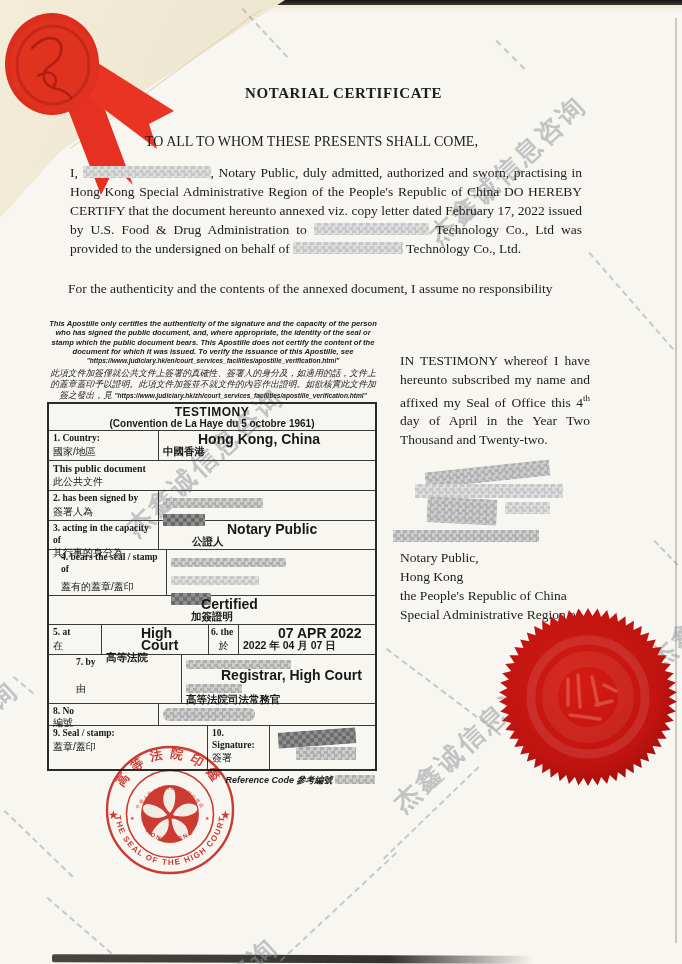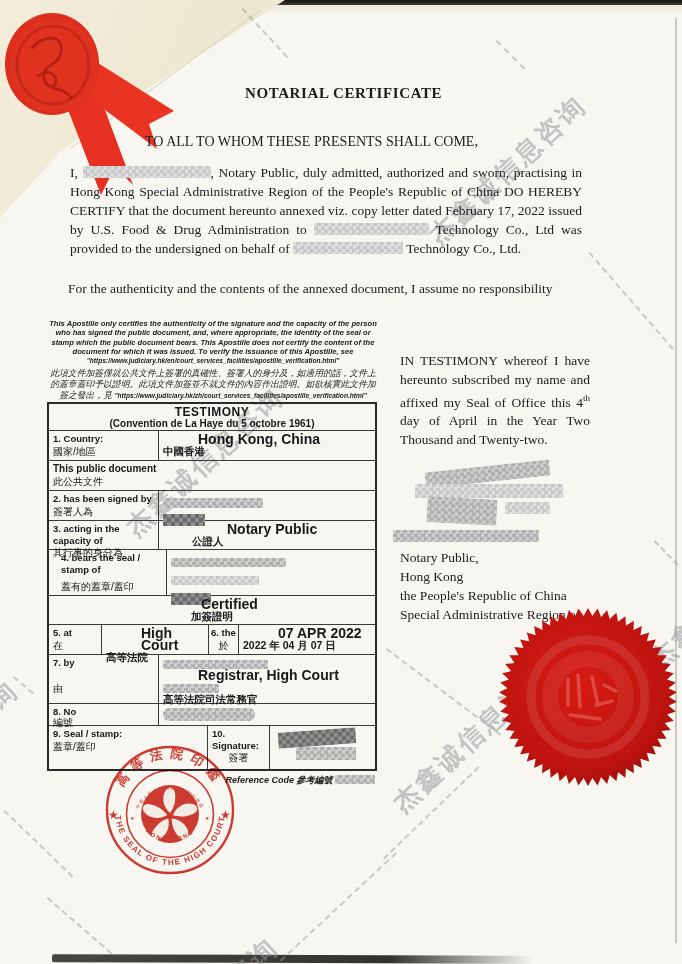--- a/index.html
+++ b/index.html
@@ -33,21 +33,21 @@
       background:repeating-conic-gradient(#c7c7c7 0% 25%,#dedede 0% 50%);background-size:7px 7px;}
   .redact.md{background:repeating-conic-gradient(#afafaf 0% 25%,#cecece 0% 50%);background-size:7px 7px;}
   .redact.dk{background:repeating-conic-gradient(#8f8f8f 0% 25%,#6a6a6a 0% 50%);background-size:8px 8px;}
   
   .aptable{left:47px;top:402px;width:330px;height:369px;border:2px solid #2a2a2a;box-sizing:border-box;
       font-family:"Liberation Sans",sans-serif;color:#17181a;}
   .row{display:flex;border-top:1.5px solid #3a3a3a;box-sizing:border-box;}
   .row:first-child{border-top:none;}
   .cell{box-sizing:border-box;padding:2px 4px;}
   .vline{border-right:1.5px solid #3a3a3a;}
-  .len{font-size:9.5px;font-weight:bold;line-height:11.5px;}
+  .len{font-size:9.5px;font-weight:bold;line-height:11.5px;font-family:Liberation Serif, serif;}
   .lzh{font-size:10px;line-height:13px;}
   .ven{font-size:14px;font-weight:bold;line-height:12px;margin-left:35px;}
   .vzh{font-size:10.5px;font-weight:bold;line-height:13px;}
   .aphead{text-align:center;height:26px;padding-top:2px;box-sizing:border-box;}
   .aphead .t1{font-size:12px;font-weight:bold;letter-spacing:.5px;line-height:12px;}
   .aphead .t2{font-size:10px;font-weight:600;line-height:11px;}
   .certified{text-align:center;height:29px;}
   .refline{left:47px;top:774px;width:328px;text-align:right;font-family:"Liberation Sans",sans-serif;
       font-size:9px;font-style:italic;font-weight:bold;color:#222;}
   
@@ -189,21 +189,21 @@
       </div>
       <div class="cell vline" style="width:30px;padding:2px 2px;">
         <div class="len">6. the</div>
         <div class="lzh" style="text-align:center;">於</div>
       </div>
       <div class="cell" style="flex:1;">
         <div class="ven">07 APR 2022</div>
         <div class="vzh">2022 年 04 月 07 日</div>
       </div>
     </div>
-    <div class="row" style="height:49px;">
+    <div class="row" style="height:49px;padding-left:23px;">
       <div class="cell vline" style="width:110px;display:flex;flex-direction:column;justify-content:space-between;padding-bottom:8px;">
         <div class="len">7. by</div>
         <div class="lzh">由</div>
       </div>
       <div class="cell" style="flex:1;line-height:11px;">
         <span class="redact md" style="width:105px;height:9px;"></span>
         <div class="ven">Registrar, High Court</div>
         <span class="redact md" style="width:56px;height:9px;"></span>
         <div class="vzh">高等法院司法常務官</div>
       </div>
@@ -217,21 +217,21 @@
         <span class="redact md" style="width:92px;height:13px;border-radius:6px;"></span>
       </div>
     </div>
     <div class="row" style="height:44px;">
       <div class="cell vline" style="width:159px;">
         <div class="len">9. Seal / stamp:</div>
         <div class="lzh">蓋章/蓋印</div>
       </div>
       <div class="cell vline" style="width:62px;">
         <div class="len">10. Signature:</div>
-        <div class="lzh" style="text-align:center;">簽署</div>
+        <div class="lzh" style="text-align:left;">簽署</div>
       </div>
       <div class="cell" style="flex:1;position:relative;">
         <span class="redact dk" style="width:78px;height:16px;transform:rotate(-4deg);position:absolute;left:8px;top:4px;"></span>
         <span class="redact md" style="width:60px;height:13px;position:absolute;left:26px;top:21px;"></span>
       </div>
     </div>
   </div>
 
   <div class="abs refline">
     <span>Reference Code 參考編號</span>

